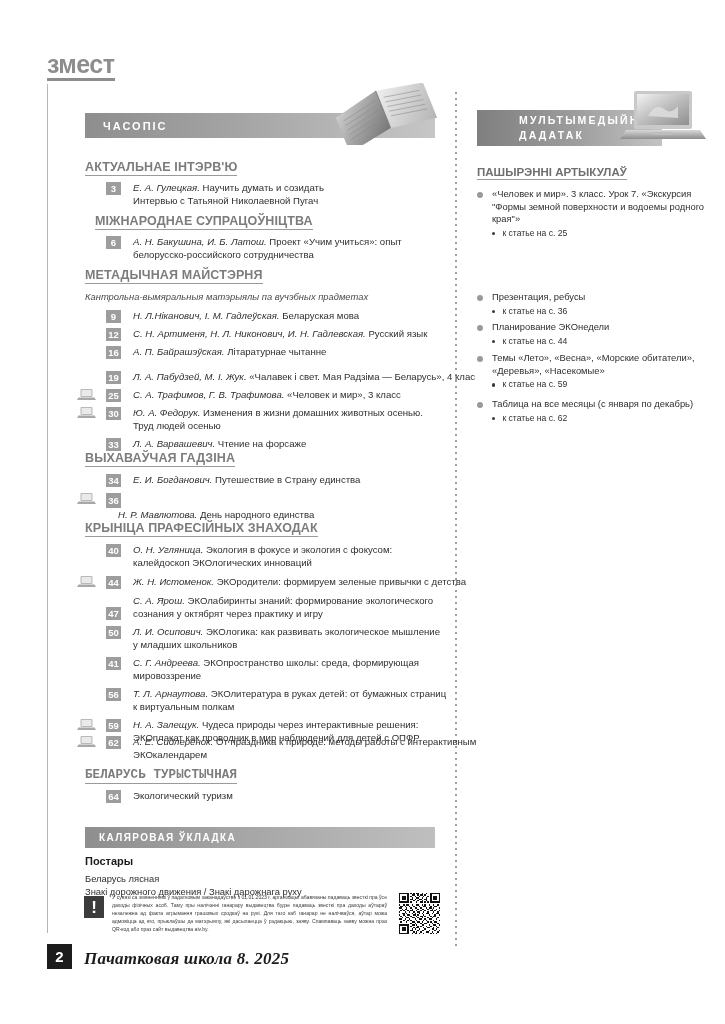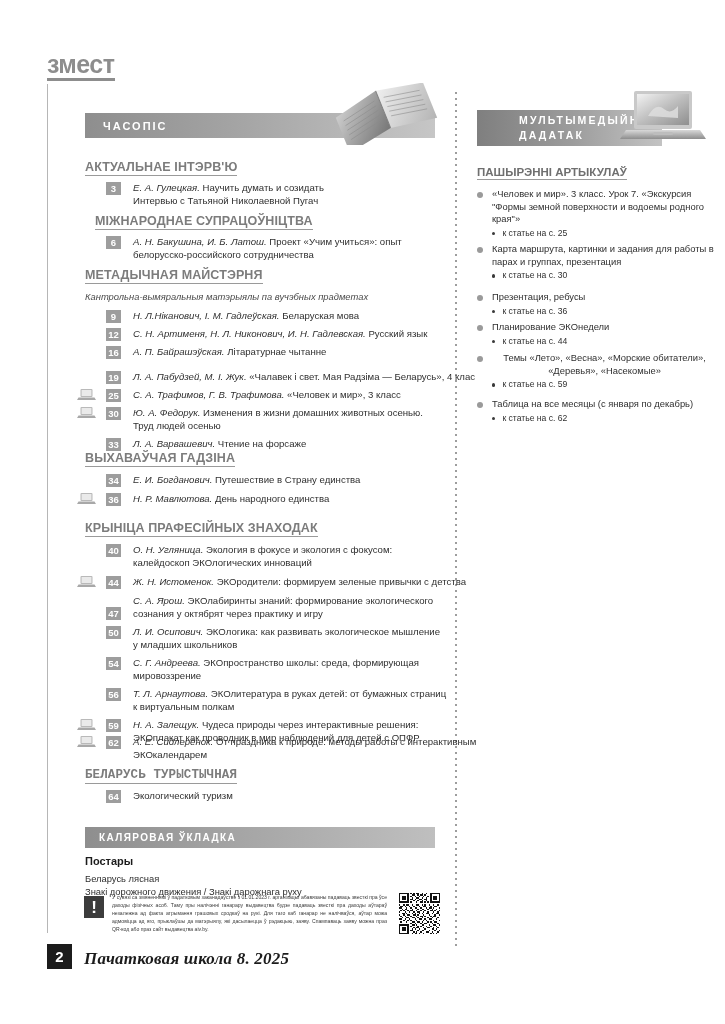--- a/index.html
+++ b/index.html
@@ -333,21 +333,21 @@
   </div>
 
   <div class="entry" style="left:106px;top:473px;">
     <div class="pg">34</div>
     <div class="etext">
       <i>Е. И. Богданович.</i>
       <span>Путешествие в Страну единства</span>
     </div>
   </div>
 
-  <div class="entry" style="left:106px;top:492px;">
+  <div class="entry" style="left:106px;top:492px;flex-direction:column;">
     <svg class="ic" viewBox="0 0 19 13">
       <rect x="3.5" y="1" width="12" height="8" rx="1" fill="#b9b9b9"></rect>
       <rect x="4.6" y="2" width="9.8" height="6" fill="#eaeaea"></rect>
       <path d="M1.5 9.5 L17.5 9.5 L19 12 L0 12 Z" fill="#a8a8a8"></path>
     </svg>
     <div class="pg">36</div>
     <div class="etext">
       <i>Н. Р. Мавлютова.</i>
       <span>День народного единства</span>
     </div>
@@ -387,21 +387,21 @@
   <div class="entry" style="left:106px;top:625px;">
     <div class="pg">50</div>
     <div class="etext">
       <i>Л. И. Осипович.</i>
       <span>ЭКОлогика: как развивать экологическое мышление</span><br>
       <span>у младших школьников</span>
     </div>
   </div>
 
   <div class="entry" style="left:106px;top:656px;">
-    <div class="pg">54</div>
+    <div class="pg">41</div>
     <div class="etext">
       <i>С. Г. Андреева.</i>
       <span>ЭКОпространство школы: среда, формирующая</span><br>
       <span>мировоззрение</span>
     </div>
   </div>
 
   <div class="entry" style="left:106px;top:687px;">
     <div class="pg">56</div>
     <div class="etext">
@@ -461,30 +461,20 @@
     <div class="rc-row">
       <div class="rc-bullet"></div>
       <div class="rc-text">«Человек и мир». 3 класс. Урок 7. «Экскурсия "Формы земной поверхности и водоемы родного края"»</div>
     </div>
     <div class="rc-sub">
       <div class="rc-subdot"></div>
       <div class="rc-subtext">к статье на с. 25</div>
     </div>
   </div>
 
-  <div class="rc-item" style="top:243px;">
-    <div class="rc-row">
-      <div class="rc-bullet"></div>
-      <div class="rc-text">Карта маршрута, картинки и задания для работы в парах и группах, презентация</div>
-    </div>
-    <div class="rc-sub">
-      <div class="rc-subdot"></div>
-      <div class="rc-subtext">к статье на с. 30</div>
-    </div>
-  </div>
 
   <div class="rc-item" style="top:291px;">
     <div class="rc-row">
       <div class="rc-bullet"></div>
       <div class="rc-text">Презентация, ребусы</div>
     </div>
     <div class="rc-sub">
       <div class="rc-subdot"></div>
       <div class="rc-subtext">к статье на с. 36</div>
     </div>
@@ -494,21 +484,21 @@
     <div class="rc-row">
       <div class="rc-bullet"></div>
       <div class="rc-text">Планирование ЭКОнедели</div>
     </div>
     <div class="rc-sub">
       <div class="rc-subdot"></div>
       <div class="rc-subtext">к статье на с. 44</div>
     </div>
   </div>
 
-  <div class="rc-item" style="top:352px;text-align:center;">
+  <div class="rc-item" style="top:352px;">
     <div class="rc-row">
       <div class="rc-bullet"></div>
       <div class="rc-text">Темы «Лето», «Весна», «Морские обитатели», «Деревья», «Насекомые»</div>
     </div>
     <div class="rc-sub">
       <div class="rc-subdot"></div>
       <div class="rc-subtext">к статье на с. 59</div>
     </div>
   </div>
 

